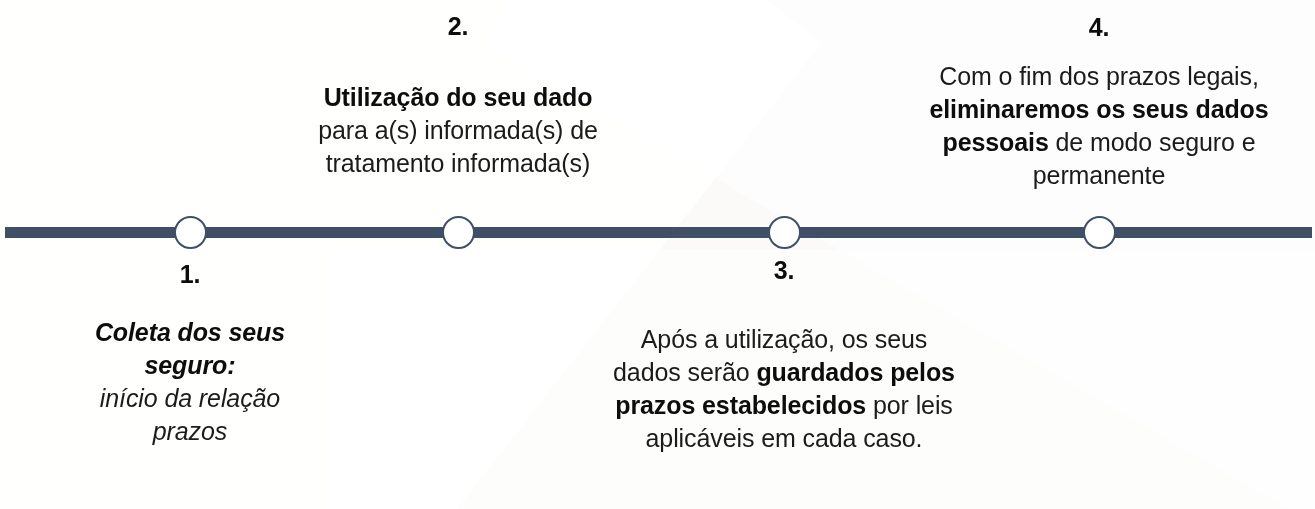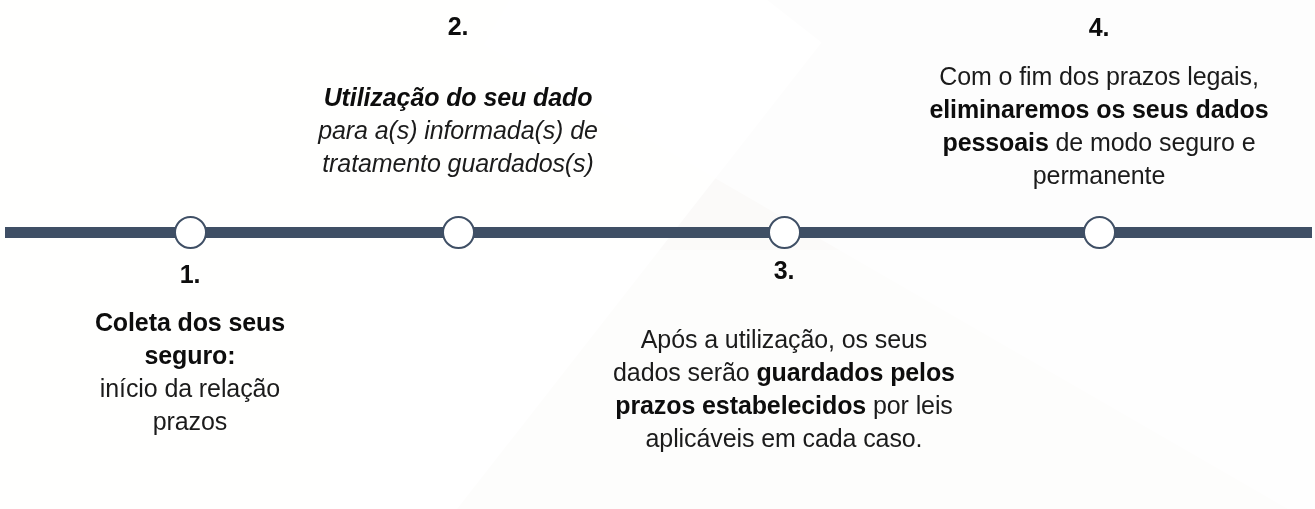--- a/index.html
+++ b/index.html
@@ -88,25 +88,25 @@
     font-size: 25px;
     line-height: 1.32;
     font-weight: 400;
     color: #1b1b1b;
     letter-spacing: -0.1px;
   }
   .step-body b { font-weight: bold; color: #0d0d0d; }
 
   
   .step-1 { left: 40px; top: 262px; width: 300px; }
-  .step-1 .step-body { margin-top: 19px; }
+  .step-1 .step-body { margin-top: 29px; font-style: italic; }
 
   
   .step-2 { left: 293px; top: 14px; width: 330px; }
-  .step-2 .step-body { margin-top: 42px; font-style: italic; }
+  .step-2 .step-body { margin-top: 42px; }
 
   
   .step-3 { left: 604px; top: 258px; width: 360px; }
   .step-3 .step-body { margin-top: 40px; }
 
   
   .step-4 { left: 900px; top: 15px; width: 398px; }
   .step-4 .step-body { margin-top: 20px; }
 </style>
 </head>
@@ -135,21 +135,21 @@
       <span>início da relação</span><br>
       <span>prazos</span>
     </div>
   </div>
 
   <div class="step step-2">
     <div class="step-number">2.</div>
     <div class="step-body">
       <b>Utilização do seu dado</b><br>
       <span>para a(s)  informada(s) de</span><br>
-      <span>tratamento guardados(s)</span>
+      <span>tratamento informada(s)</span>
     </div>
   </div>
 
   <div class="step step-3">
     <div class="step-number">3.</div>
     <div class="step-body">
       <span>Após a utilização, os seus dados serão </span><b>guardados pelos prazos estabelecidos</b><span> por leis aplicáveis em cada caso.</span>
     </div>
   </div>
 

